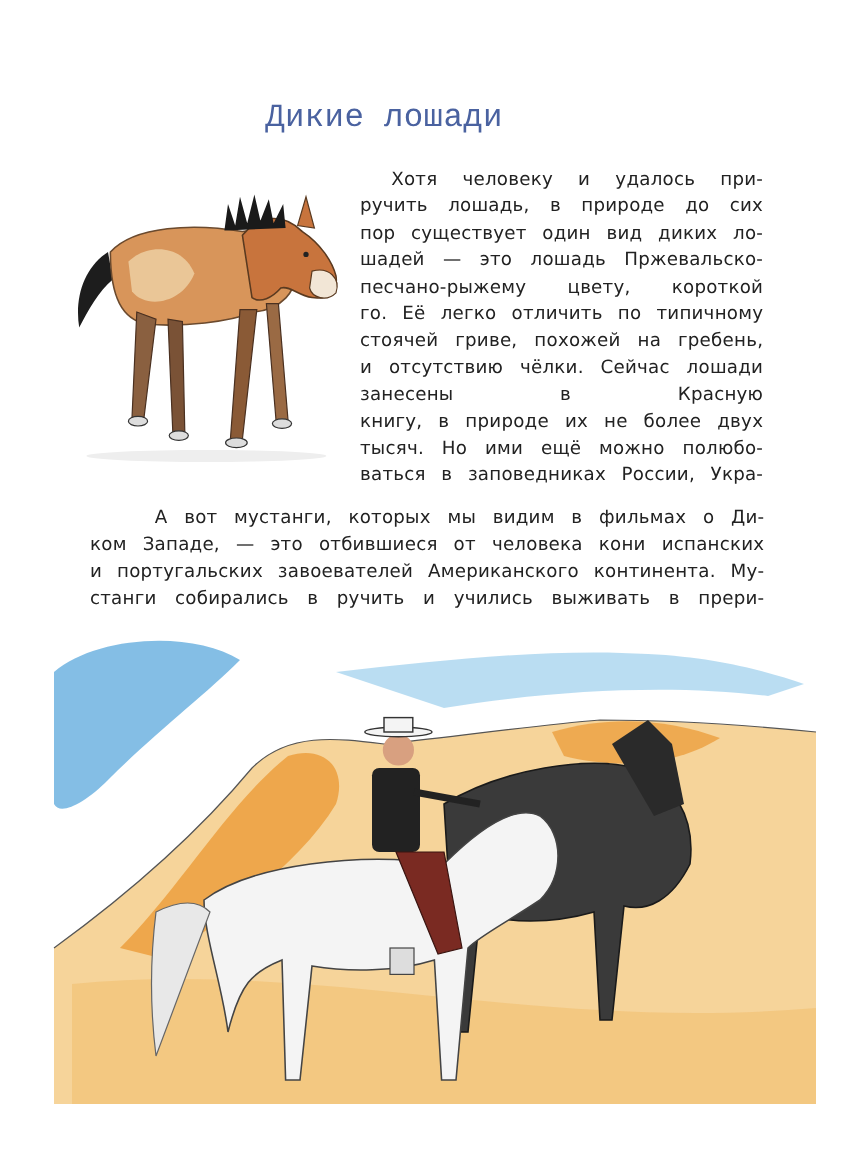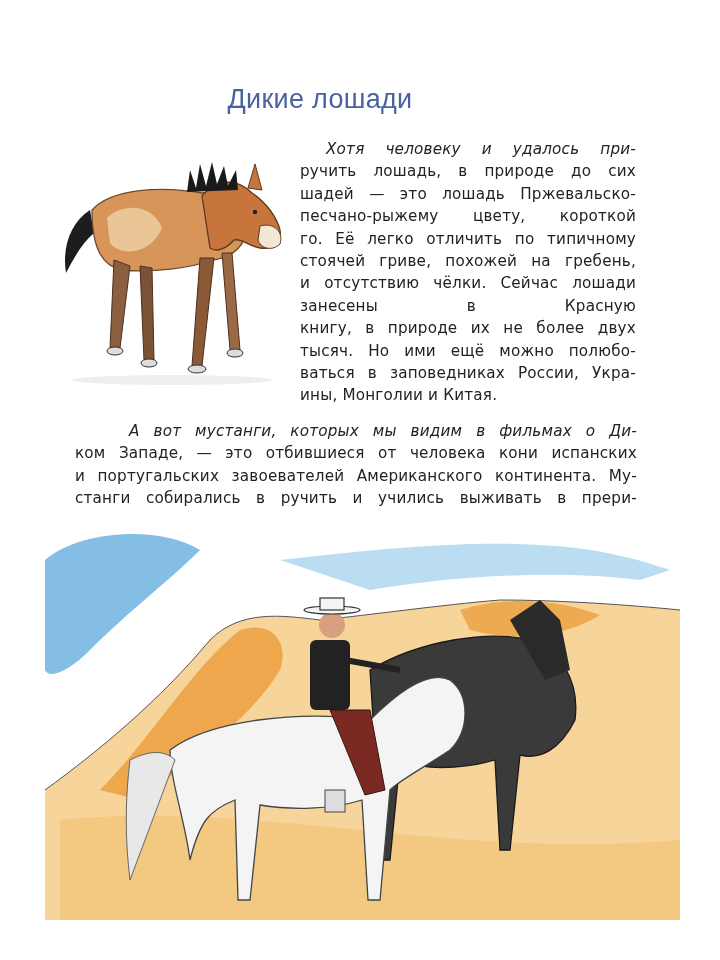--- a/index.html
+++ b/index.html
@@ -1,23 +1,23 @@
 <!DOCTYPE html>
 <html><head>
 <meta charset="utf-8">
 <style>
   html, body { margin:0; padding:0; }
   body { width:720px; height:960px; background:#ffffff; position:relative; overflow:hidden; font-family:"DejaVu Sans", sans-serif; }
-  .title { position:absolute; left:0; width:640px; top:84px; text-align:center; font-family:Liberation Sans, sans-serif; font-size:27px; color:#4a62a0; letter-spacing:0.3px; }
+  .title { position:absolute; left:0; width:640px; top:84px; text-align:center; font-family:Liberation Mono, monospace; font-size:27px; color:#4a62a0; letter-spacing:0.3px; }
   .ill1 { position:absolute; left:52px; top:148px; width:245px; height:240px; }
   .col { position:absolute; left:300px; top:138px; width:336px; }
   .line { height:22.4px; line-height:22.4px; font-size:15.2px; color:#222; display:flex; justify-content:space-between; white-space:nowrap; letter-spacing:0.2px; }
   .line.last { justify-content:flex-start; }
   .line .w { display:inline-block; }
-  .ind { padding-left:26px;font-style:italic; }
+  .ind { padding-left:26px; }
   .full { position:absolute; left:103px; top:420px; width:534px; }
   .ill2 { position:absolute; left:40px; top:520px; width:650px; height:420px; }
 </style>
 </head>
 <body>
 
 <h1 class="title" style="margin:0;font-weight:normal;">Дикие лошади</h1>
 
 <svg class="ill1" viewBox="0 0 245 240">
   <ellipse cx="120" cy="232" rx="100" ry="5" fill="#eee"></ellipse>
@@ -55,20 +55,28 @@
     </div>
   <div class="line">
       <span class="w">ручить</span>
       <span class="w">лошадь,</span>
       <span class="w">в</span>
       <span class="w">природе</span>
       <span class="w">до</span>
       <span class="w">сих</span>
     </div>
   <div class="line">
+      <span class="w">пор</span>
+      <span class="w">существует</span>
+      <span class="w">один</span>
+      <span class="w">вид</span>
+      <span class="w">диких</span>
+      <span class="w">ло-</span>
+    </div>
+  <div class="line">
       <span class="w">шадей</span>
       <span class="w">—</span>
       <span class="w">это</span>
       <span class="w">лошадь</span>
       <span class="w">Пржевальско-</span>
     </div>
   <div class="line">
       <span class="w">песчано-рыжему</span>
       <span class="w">цвету,</span>
       <span class="w">короткой</span>
@@ -117,21 +125,20 @@
       <span class="w">можно</span>
       <span class="w">полюбо-</span>
     </div>
   <div class="line">
       <span class="w">ваться</span>
       <span class="w">в</span>
       <span class="w">заповедниках</span>
       <span class="w">России,</span>
       <span class="w">Укра-</span>
     </div>
-  <div class="line last">ины, Монголии и Китая.</div>
 </div>
 
 <div class="full" style="left:103px;">
   <div class="line ind" style="margin-left:-0px;">
       <span class="w">А</span>
       <span class="w">вот</span>
       <span class="w">мустанги,</span>
       <span class="w">которых</span>
       <span class="w">мы</span>
       <span class="w">видим</span>

